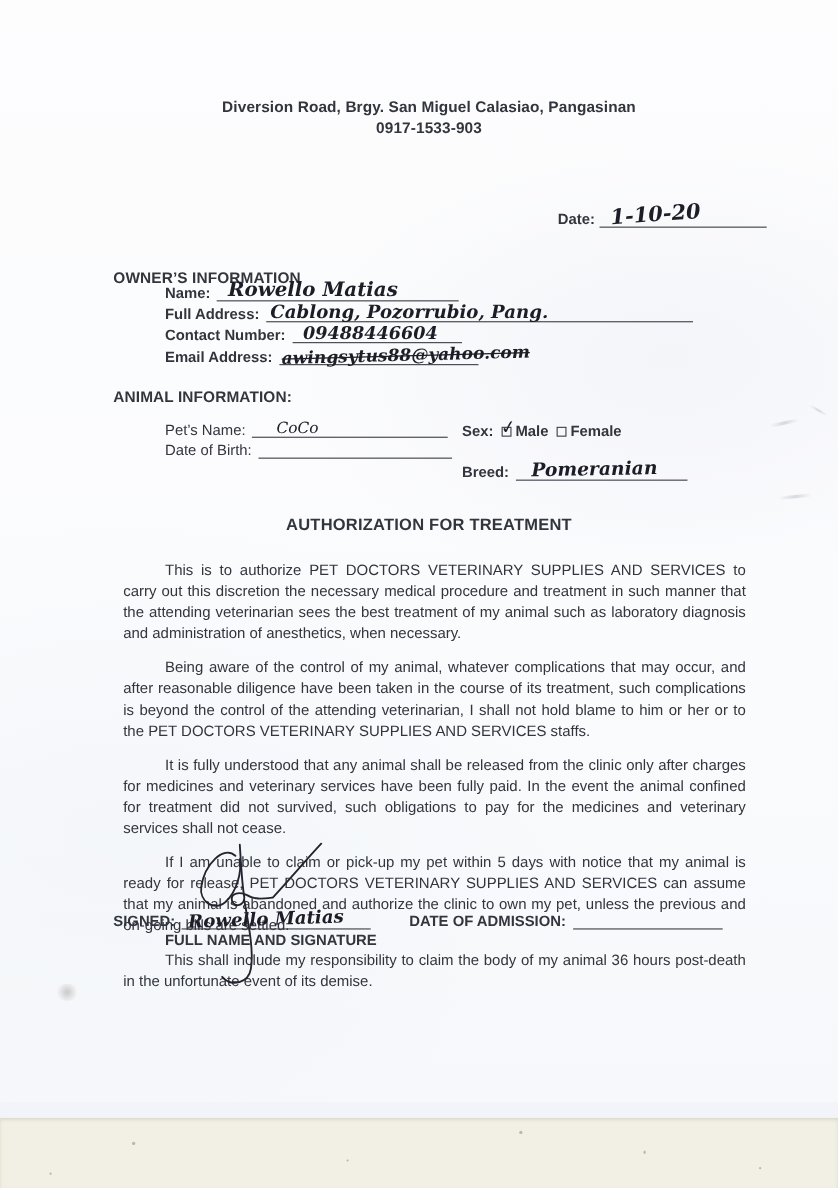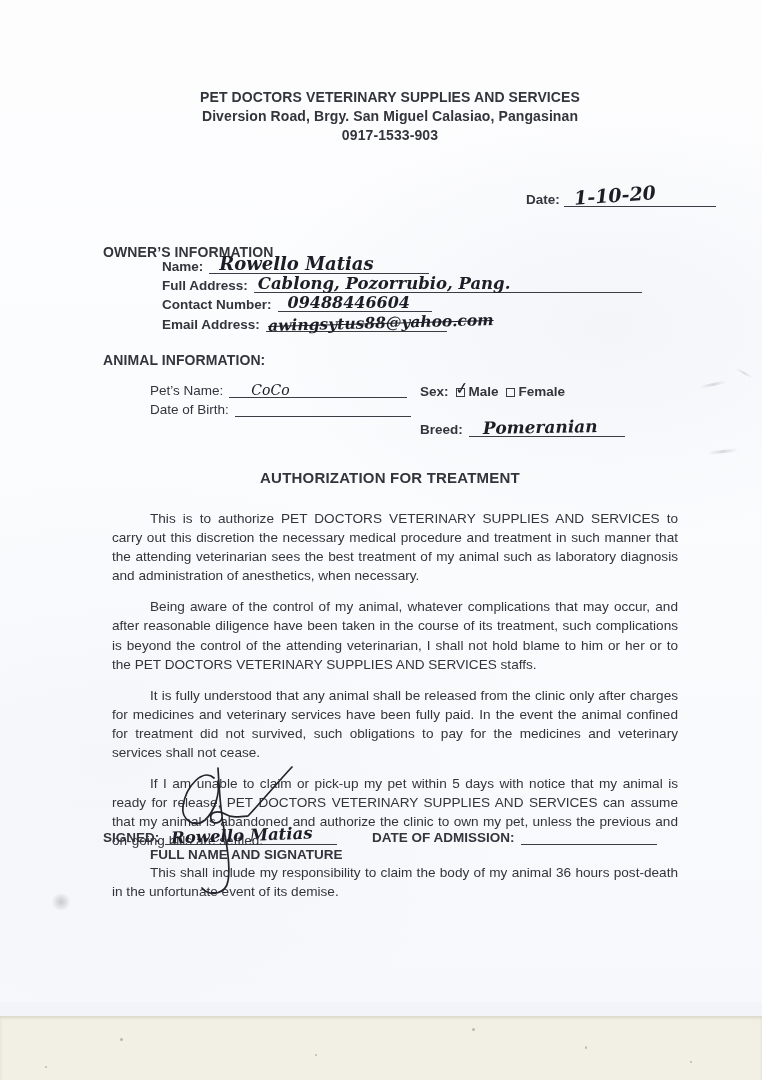--- a/index.html
+++ b/index.html
@@ -25,37 +25,37 @@
   }
   
   .paper-edge{position:absolute;left:0;top:1002px;width:100%;height:14px;background:#f2f4f9;}
   .bottom-strip{position:absolute;left:0;top:1016px;width:100%;height:64px;background:var(--paper2);box-shadow:inset 0 2px 3px rgba(150,145,120,.25);}
   .speck{position:absolute;background:#8b8b84;border-radius:50%;opacity:.55;}
   .smudge{position:absolute;border-radius:50%;background:radial-gradient(circle,rgba(120,118,112,.35),transparent 70%);}
   .crease{position:absolute;background:linear-gradient(100deg,transparent,rgba(140,145,160,.3),transparent);border-radius:2px;}
 
   .header{position:absolute;left:60px;top:88px;width:660px;text-align:center;font-weight:bold;font-size:14px;line-height:19px;letter-spacing:.1px;}
 
-  .date-row{position:absolute;left:526px;top:190px;font-size:13.5px;font-weight:bold;}
+  .date-row{position:absolute;left:507px;top:190px;font-size:13.5px;font-weight:bold;}
   .u{display:inline-block;border-bottom:1.6px solid var(--line);height:17px;vertical-align:bottom;position:relative;}
   .date-line{width:152px;}
 
   .hand{
     font-family:"DejaVu Serif", serif;
     font-style:italic;
     color:var(--hand);
     white-space:nowrap;
   }
   .hand-on-line{position:absolute;left:10px;bottom:-1px;}
 
   .section-h{position:absolute;font-size:14px;font-weight:bold;letter-spacing:.1px;}
   .owner-h{left:103px;top:244px;}
   .animal-h{left:103px;top:352px;}
 
-  .owner-fields{position:absolute;left:162px;top:257px;font-size:13.5px;font-weight:bold;}
+  .owner-fields{position:absolute;left:150px;top:257px;font-size:13.5px;font-weight:bold;}
   .frow{height:19.2px;white-space:nowrap;}
   .frow .u{margin-left:6px;}
   .name-line{width:220px;}
   .addr-line{width:388px;}
   .contact-line{width:154px;}
   .email-line{width:181px;}
 
   .animal-left{position:absolute;left:150px;top:381px;font-size:13.5px;font-weight:normal;}
   .pet-line{width:178px;}
   .dob-line{width:176px;}
@@ -88,21 +88,20 @@
   .hw-pet{font-size:14px;left:22px;margin-top:24px;}
   .hw-breed{font-size:17px;left:14px;transform:rotate(-1deg);}
   .hw-signed{font-size:16.5px;left:6px;transform:rotate(-2deg);}
 </style>
 </head>
 <body>
 
 <div class="page">
 
   <div class="header">
-    <div>PET DOCTORS VETERINARY SUPPLIES AND SERVICES</div>
     <div>Diversion Road, Brgy. San Miguel Calasiao, Pangasinan</div>
     <div>0917-1533-903</div>
   </div>
 
   <div class="date-row">
     <span>Date:</span>
     <span class="u date-line">
       <span class="hand hand-on-line hw-date">1-10-20</span>
     </span>
   </div>

